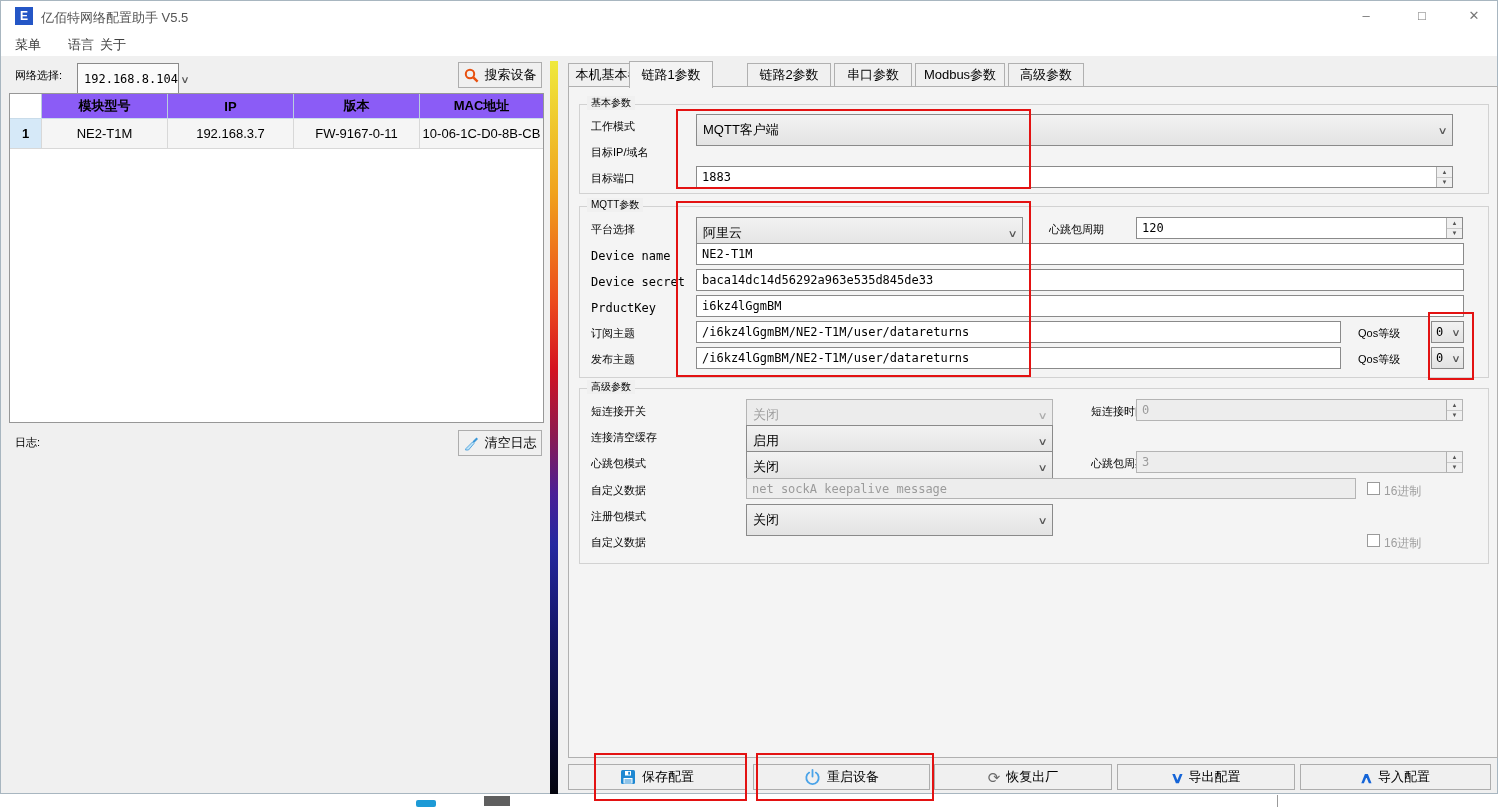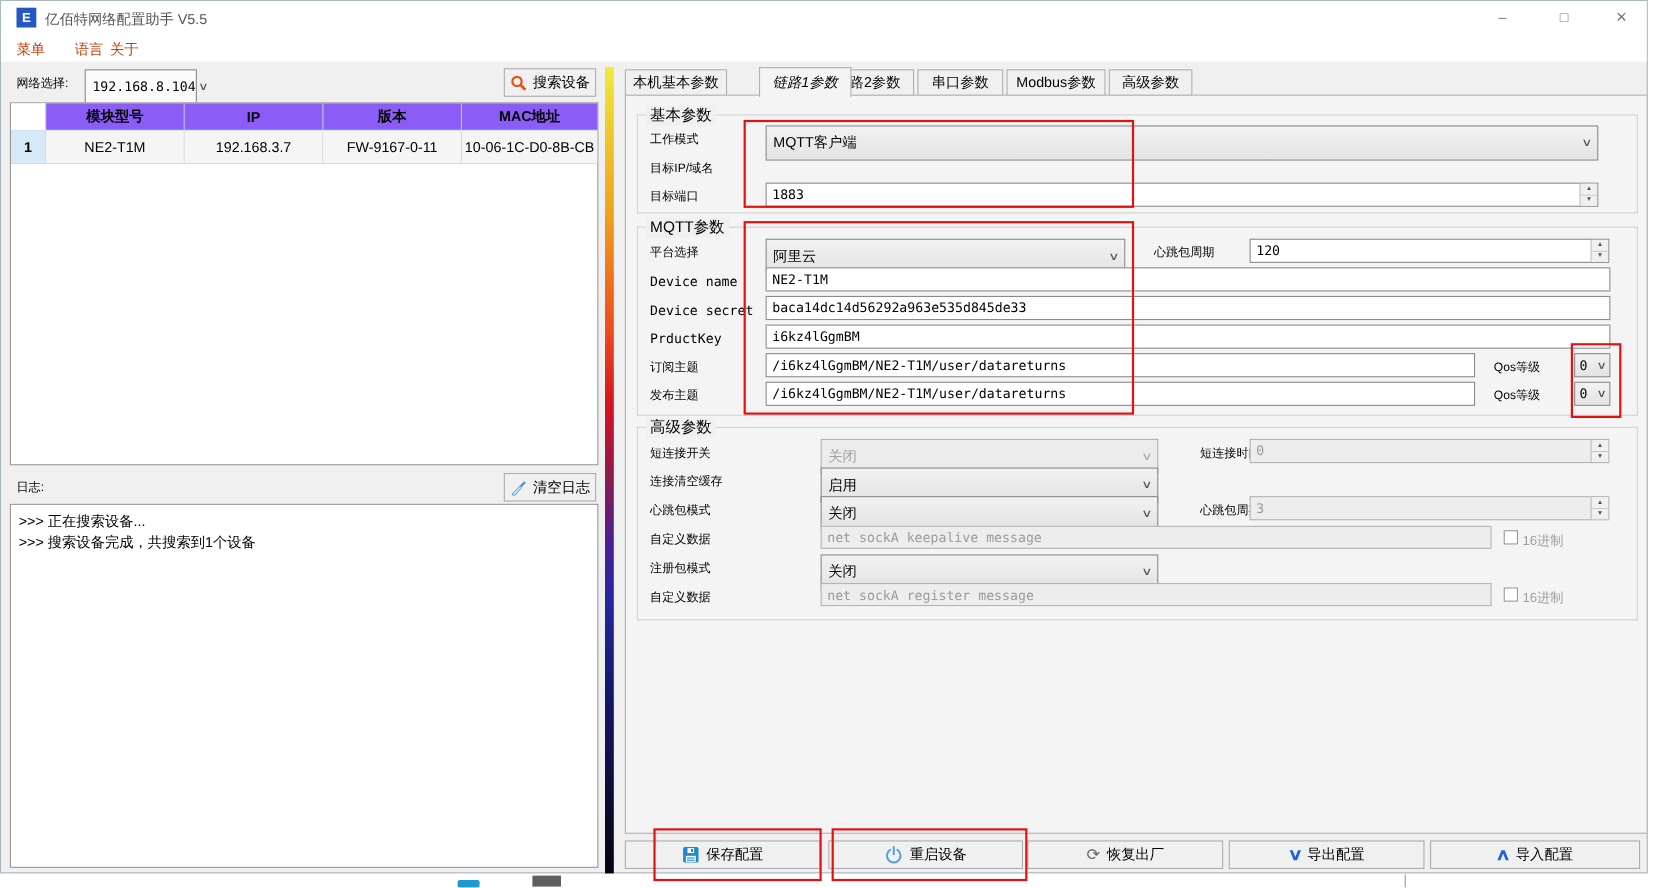--- a/index.html
+++ b/index.html
@@ -5,39 +5,39 @@
   * { margin:0; padding:0; box-sizing:border-box; }
   html,body { width:1505px; height:807px; background:#ffffff; font-family:"Liberation Sans",sans-serif; }
   #scene { position:relative; width:1505px; height:807px; overflow:hidden; background:#ffffff; }
   .abs { position:absolute; }
   #appwin { left:0; top:0; width:1498px; height:794px; background:#f0f0f0; border:1px solid #a8b6c0; }
   .titlebar { left:0; top:0; width:1496px; height:30px; background:#ffffff; }
   .menubar { left:0; top:30px; width:1496px; height:25px; background:#ffffff; }
   .logo { left:14px; top:6px; width:18px; height:18px; background:#2456c6; color:#fff; font-size:12px; font-weight:bold; display:flex; align-items:center; justify-content:center; }
   .title-text { left:40px; top:8px; font-size:13px; color:#555; }
   .winctl { top:0; width:34px; height:28px; display:flex; align-items:center; justify-content:center; color:#777; font-size:13px; cursor:default; }
-  .menu-item { top:35px; font-size:13px; color:#c2410c; }
+  .menu-item { top:35px; font-size:13px; color:#404040; }
   .label { font-size:11px; color:#000; white-space:nowrap; }
   .mono { font-family:"DejaVu Sans Mono",monospace; font-size:12px; }
   .input { background:#fff; border:1px solid #8a8a8a; display:flex; align-items:center; padding:0 5px; font-family:"DejaVu Sans Mono",monospace; font-size:12px; color:#000; overflow:hidden; white-space:nowrap; }
   .input.disabled { background:#ededed; color:#9b9b9b; border-color:#b4b4b4; }
   .combo { background:linear-gradient(#f2f2f2,#e3e3e3); border:1px solid #8a8a8a; display:flex; align-items:center; justify-content:space-between; padding:15px 6px; font-family:"DejaVu Sans Mono",monospace; font-size:12px; color:#000; white-space:nowrap; }
   .combo.cjk { font-family:"Liberation Sans",sans-serif; font-size:13px; }
   .combo.disabled { background:#ececec; color:#9e9e9e; border-color:#b4b4b4; }
   .combo.disabled .chev { color:#ababab; }
   .chev { color:#555; font-size:10px; transform:scaleX(1.4); margin-left:4px; }
   .spinwrap { display:flex; border:1px solid #8a8a8a; background:#fff; }
   .spinwrap.disabled { background:#ededed; border-color:#b4b4b4; }
   .spinwrap.disabled .spinval { color:#9b9b9b; }
   .spinval { flex:1; display:flex; align-items:center; padding:0 5px; font-family:"DejaVu Sans Mono",monospace; font-size:12px; overflow:hidden; }
   .spinbtns { width:16px; display:flex; flex-direction:column; border-left:1px solid #b0b0b0; }
   .spinbtns div { flex:1; display:flex; align-items:center; justify-content:center; font-size:6px; color:#555; background:#f0f0f0; }
   .spinbtns div:first-child { border-bottom:1px solid #c8c8c8; }
   .groupbox { border:1px solid #d2d2d2; background:transparent; }
-  .grouplabel { background:#f0f0f0; padding:0 4px; font-size:14px; color:#000; white-space:nowrap; z-index:2; }
+  .grouplabel { background:#f0f0f0; padding:0 4px; font-size:10px; color:#000; white-space:nowrap; z-index:2; }
   .tab { top:62px; height:24px; background:#f0f0f0; border:1px solid #b0b0b0; display:flex; align-items:center; justify-content:center; font-size:13px; color:#000; }
   .tab.active { top:60px; height:27px; background:#f4f4f4; border-bottom:none; z-index:3; }
   .btn { background:#f0f0f0; border:1px solid #adadad; display:flex; align-items:center; justify-content:center; font-size:13px; color:#000; gap:6px; }
   .redbox { border:2px solid #e31212; background:transparent; pointer-events:none; z-index:40; }
   .th { background:#8b5cf6; font-weight:bold; font-size:13px; display:flex; align-items:center; justify-content:center; border-right:1px solid #b9cedd; }
   .td { background:#f5f5f5; font-size:13px; display:flex; align-items:center; justify-content:center; border-right:1px solid #d8d8d8; }
   .checkbox { width:13px; height:13px; border:1px solid #9a9a9a; background:#fff; }
   .graylab { font-size:12px; color:#9e9e9e; white-space:nowrap; }
   .qos { width:33px; height:22px; padding:0 4px; }
 </style>
@@ -91,31 +91,27 @@
     </div>
 
     <div class="abs label" style="left:14px; top:434px;">日志:</div>
     <div class="abs btn" style="left:457px; top:429px; width:84px; height:26px;">
       <svg width="15" height="15" viewBox="0 0 15 15">
         <path d="M8.5 5.5 L12.5 1.5 L14 3 L10 7 Z" fill="#3b97d8"></path>
         <path d="M2 12.5 L8.5 6 L10 7.5 L4.5 14 L1.5 14 Z" fill="#bfe3f7" stroke="#3b97d8" stroke-width="0.8"></path>
       </svg>
       <span>清空日志</span>
     </div>
-    <div class="abs" style="left:8px; top:457px; width:535px; height:331px; background:#ffffff; border:1px solid #979797; padding:5px 7px; font-size:13px; line-height:19px; color:#000;">
-      <div>&gt;&gt;&gt; 正在搜索设备...</div>
-      <div>&gt;&gt;&gt; 搜索设备完成，共搜索到1个设备</div>
-    </div>
 
     <div class="abs" style="left:549px; top:60px; width:8px; height:733px; background:linear-gradient(180deg,#efe93c 0%,#f0a21d 18%,#ec4a1d 33%,#d41220 42%,#8c1a50 51%,#4a1f96 59%,#2428a0 66%,#141668 78%,#04040e 100%);"></div>
 
     <div class="abs" style="left:567px; top:85px; width:930px; height:672px; background:#f4f4f4; border:1px solid #b0b0b0;"></div>
 
     <div class="abs tab" style="left:567px; width:93px;">本机基本参数</div>
-    <div class="abs tab active" style="left:689px; width:84px;font-style:italic;">链路1参数</div>
+    <div class="abs tab active" style="left:628px; width:84px;">链路1参数</div>
     <div class="abs tab" style="left:746px; width:84px;">链路2参数</div>
     <div class="abs tab" style="left:833px; width:78px;">串口参数</div>
     <div class="abs tab" style="left:914px; width:90px;">Modbus参数</div>
     <div class="abs tab" style="left:1007px; width:76px;">高级参数</div>
 
     <div class="abs groupbox" style="left:578px; top:103px; width:910px; height:90px;"></div>
     <div class="abs grouplabel" style="left:586px; top:95px;">基本参数</div>
 
     <div class="abs label" style="left:590px; top:118px;">工作模式</div>
     <div class="abs combo cjk" style="left:695px; top:113px; width:757px; height:22px;">
@@ -230,23 +226,20 @@
     <div class="abs checkbox" style="left:1366px; top:481px;"></div>
     <div class="abs graylab" style="left:1383px; top:482px;">16进制</div>
 
     <div class="abs label" style="left:590px; top:508px;">注册包模式</div>
     <div class="abs combo cjk" style="left:745px; top:503px; width:307px; height:22px;">
       <span>关闭</span>
       <span class="chev">∨</span>
     </div>
 
     <div class="abs label" style="left:590px; top:534px;">自定义数据</div>
-    <div class="abs input disabled" style="left:745px; top:529px; width:610px; height:21px;">
-      <span>net sockA register message</span>
-    </div>
     <div class="abs checkbox" style="left:1366px; top:533px;"></div>
     <div class="abs graylab" style="left:1383px; top:534px;">16进制</div>
 
     <div class="abs btn" style="left:567px; top:763px; width:178px; height:26px;">
       <svg width="16" height="16" viewBox="0 0 16 16">
         <rect x="1" y="1" width="14" height="14" rx="1.5" fill="#1e88d2"></rect>
         <rect x="5" y="2" width="6" height="4.5" fill="#ffffff"></rect>
         <rect x="8.2" y="2.8" width="1.8" height="2.8" fill="#1e88d2"></rect>
         <rect x="3.5" y="9" width="9" height="5.5" fill="#ffffff"></rect>
         <rect x="4.5" y="10.5" width="7" height="1" fill="#1e88d2"></rect>

